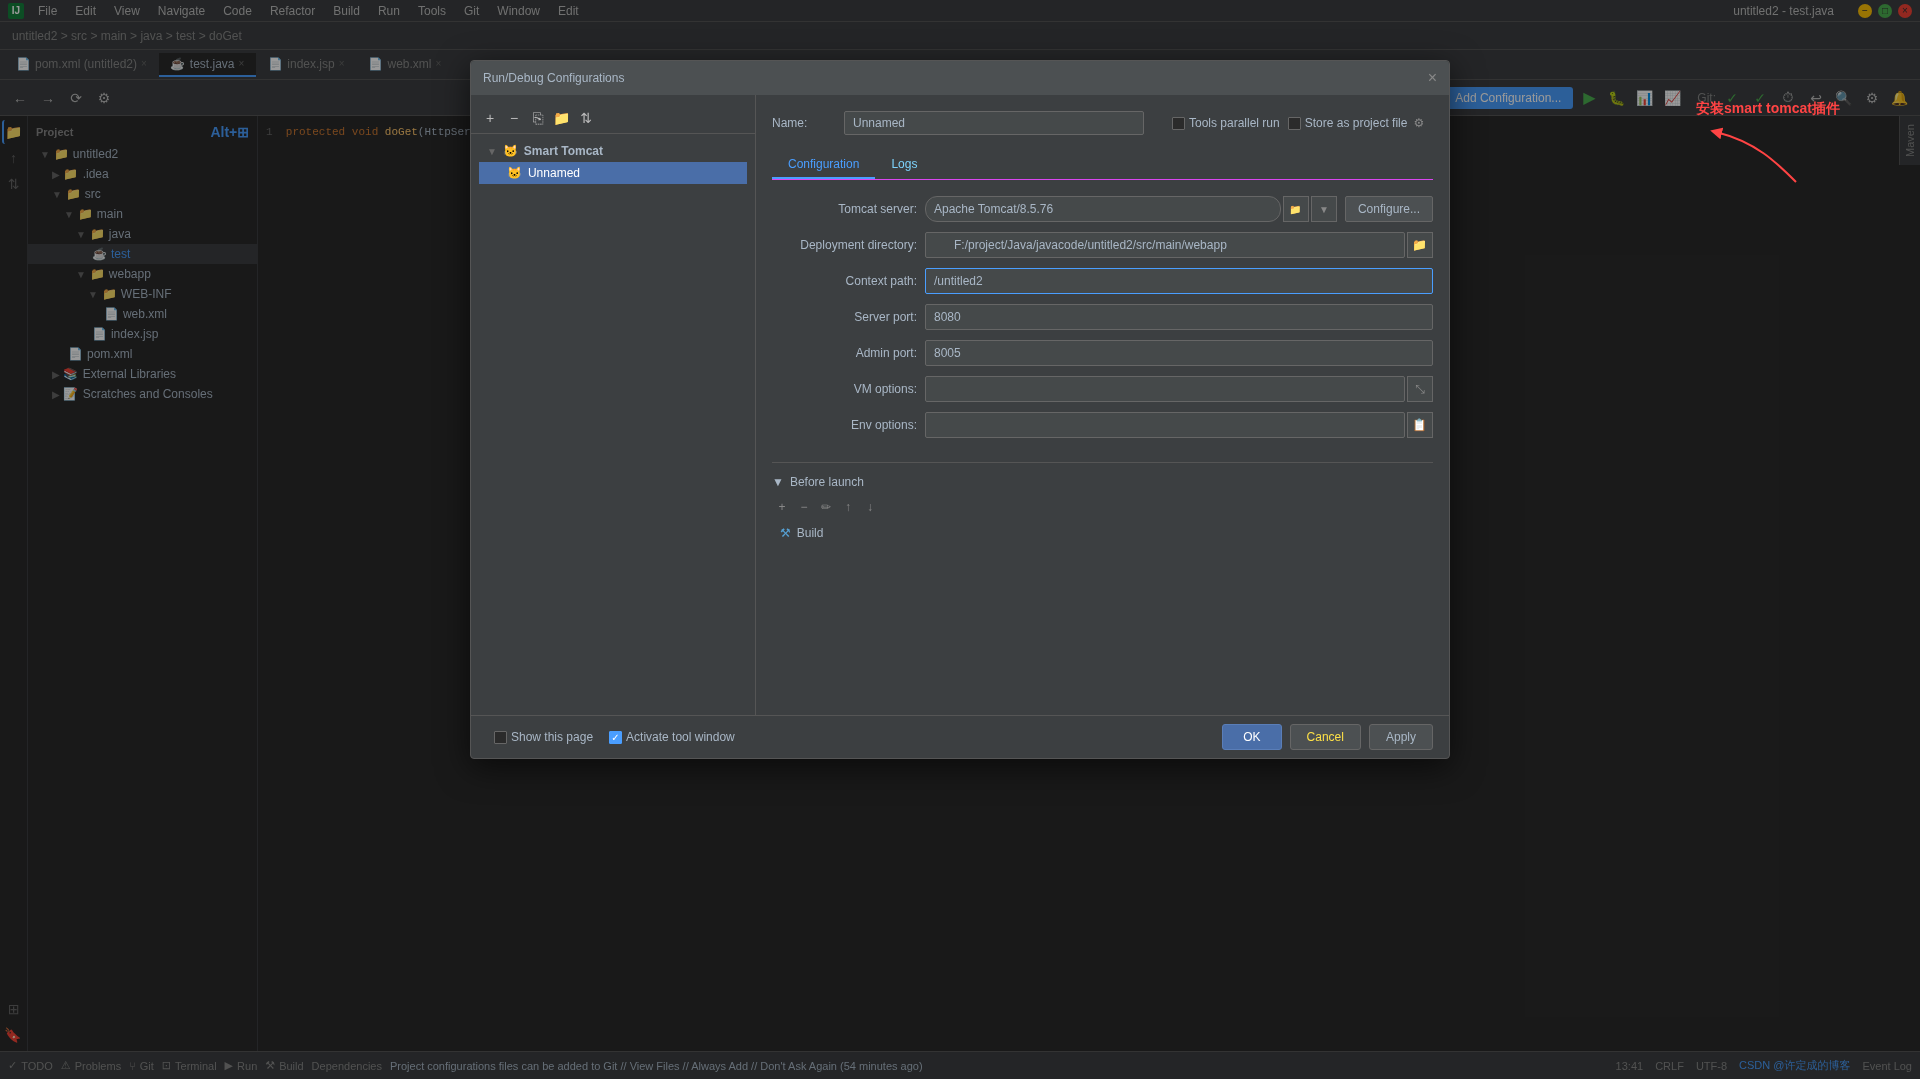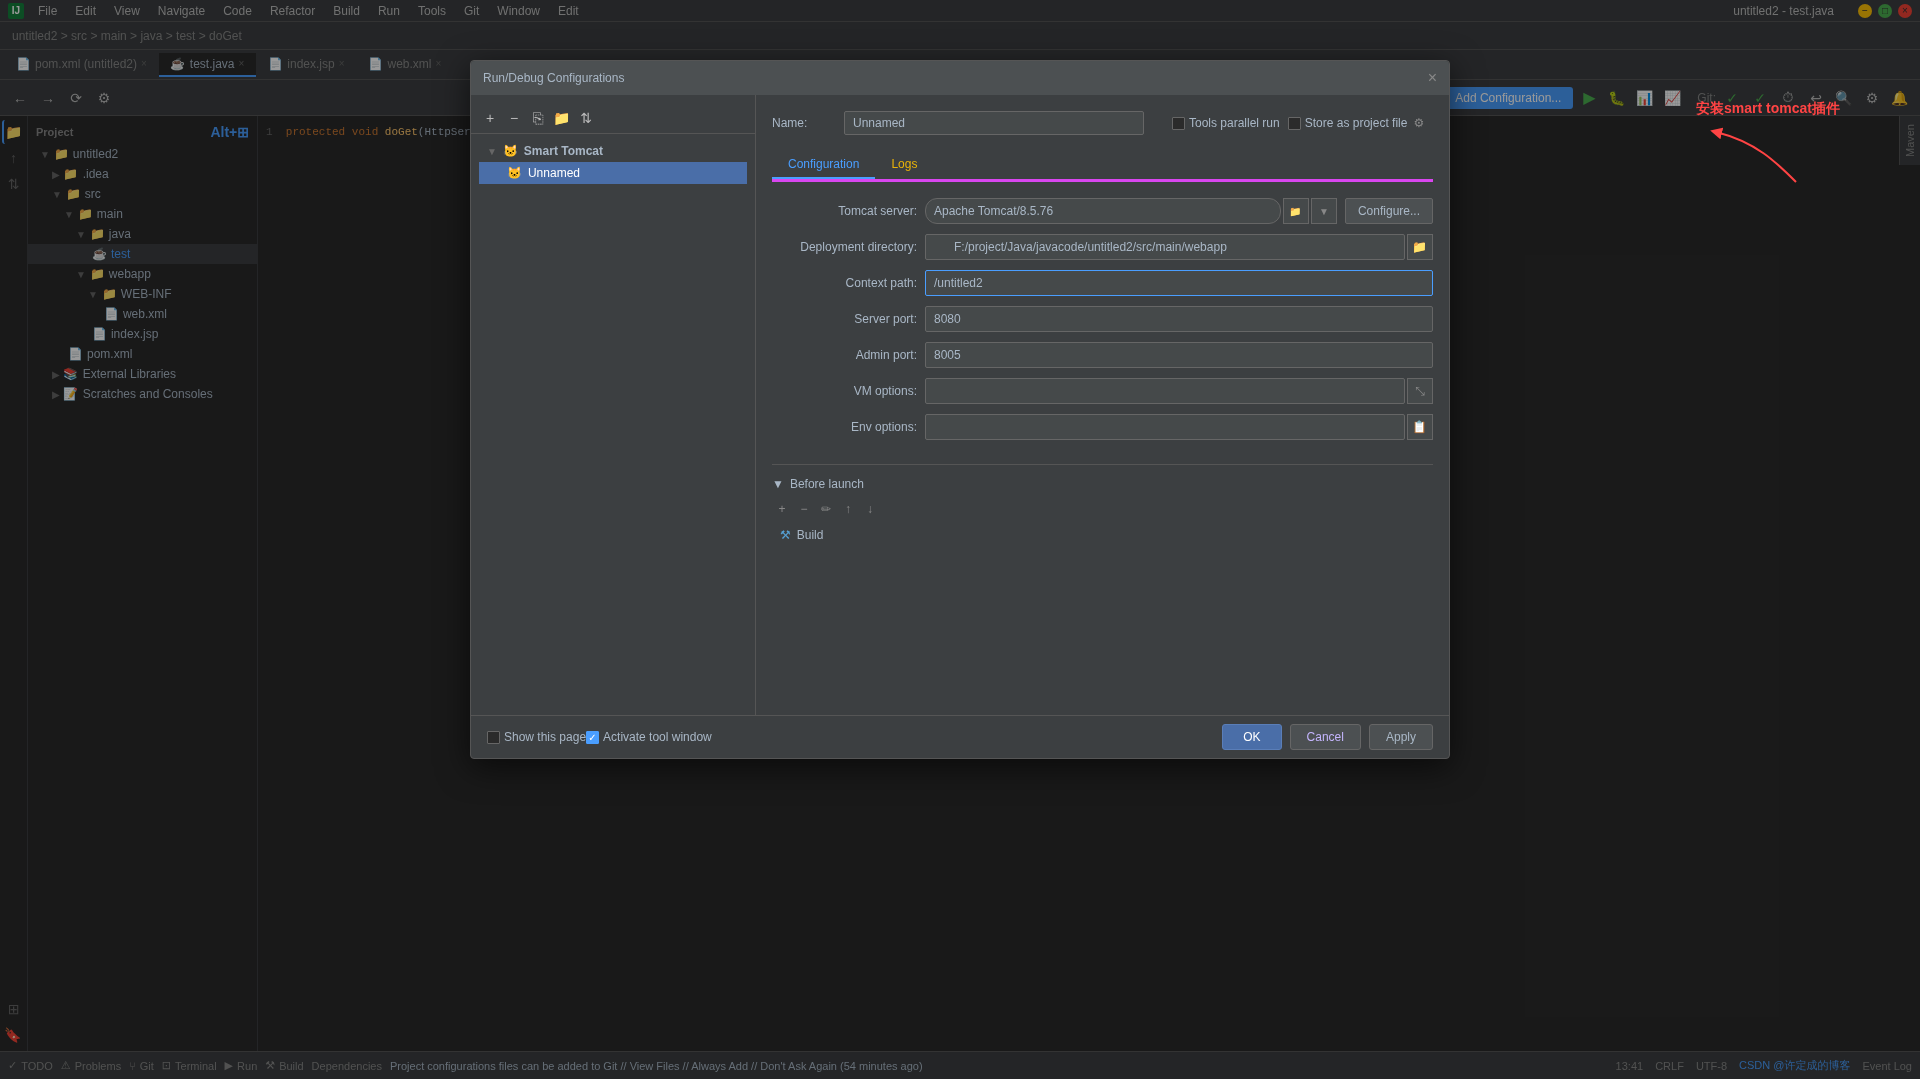--- a/index.html
+++ b/index.html
@@ -255,26 +255,26 @@
       margin-left: 16px;
     }
     .checkbox-item {
       display: flex; align-items: center; gap: 4px;
       color: #a9b7c6; font-size: 12px; cursor: pointer;
     }
     .cb { width: 13px; height: 13px; border: 1px solid #666; background: #2b2b2b; border-radius: 1px; }
 
     
     .config-tabs {
-      display: flex; border-bottom: 3px solid #d946ef; margin-bottom: 16px;
+      display: flex; border-bottom: 1px solid #d946ef; margin-bottom: 16px;
     }
     .config-tab {
       padding: 6px 16px;
       cursor: pointer;
-      color: #eab308;
+      color: #7dd3fc;
       font-size: 12px;
       border-bottom: 2px solid transparent;
     }
     .config-tab.active { color: #4a9eff; border-bottom: 2px solid #4a9eff; }
 
     
     .form-row {
       display: flex; align-items: center; gap: 8px;
       margin-bottom: 10px;
     }
@@ -364,21 +364,21 @@
     }
     .build-icon { color: #56a0d3; font-size: 12px; }
 
     
     .dialog-footer {
       display: flex; align-items: center; justify-content: space-between;
       padding: 8px 16px;
       border-top: 1px solid #555;
     }
     .show-page-row {
-      display: flex; align-items: center; gap: 0;
+      display: flex; align-items: center; gap: 16px; margin-left: 7px;
     }
     .footer-checkbox {
       display: flex; align-items: center; gap: 4px;
       color: #a9b7c6; font-size: 12px;
     }
     .footer-cb { width: 13px; height: 13px; border: 1px solid #666; background: #2b2b2b; border-radius: 1px; }
     .footer-cb-checked {
       width: 13px; height: 13px;
       background: #4a9eff;
       border: 1px solid #4a9eff;
@@ -392,21 +392,21 @@
       background: #4a6ea8;
       border: 1px solid #5a7eb8;
       border-radius: 3px;
       cursor: pointer; color: white; font-size: 12px;
     }
     .btn-cancel {
       padding: 5px 16px;
       background: #4c5052;
       border: 1px solid #666;
       border-radius: 3px;
-      cursor: pointer; color: #c4b5fd; font-size: 12px;
+      cursor: pointer; color: #fde047; font-size: 12px;
     }
     .btn-apply {
       padding: 5px 16px;
       background: #4c5052;
       border: 1px solid #666;
       border-radius: 3px;
       cursor: pointer; color: #a9b7c6; font-size: 12px;
     }
 
     

